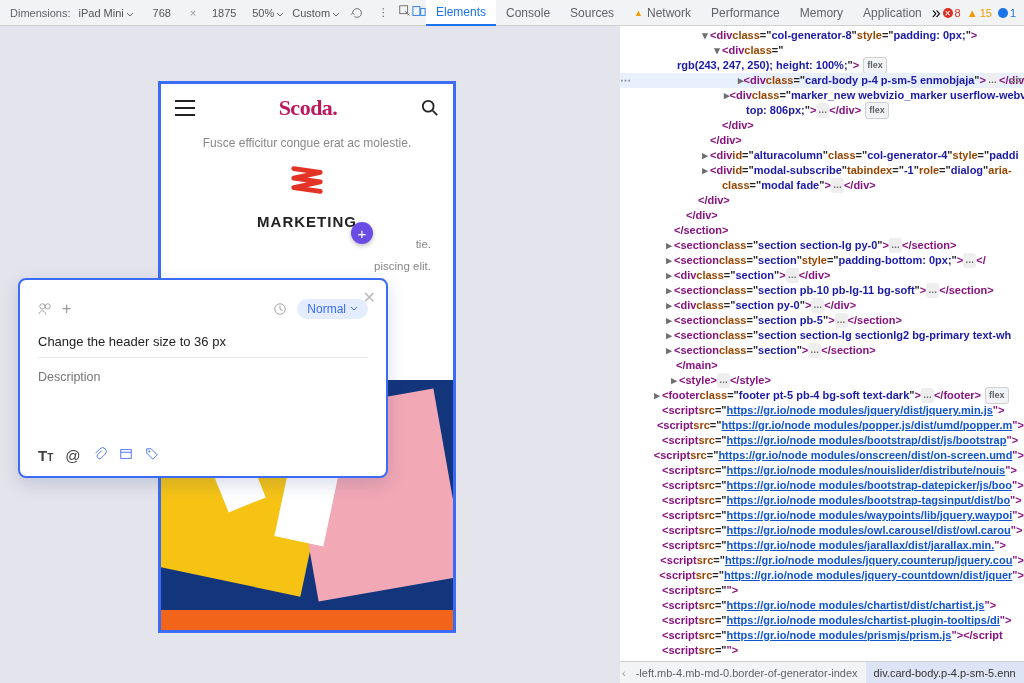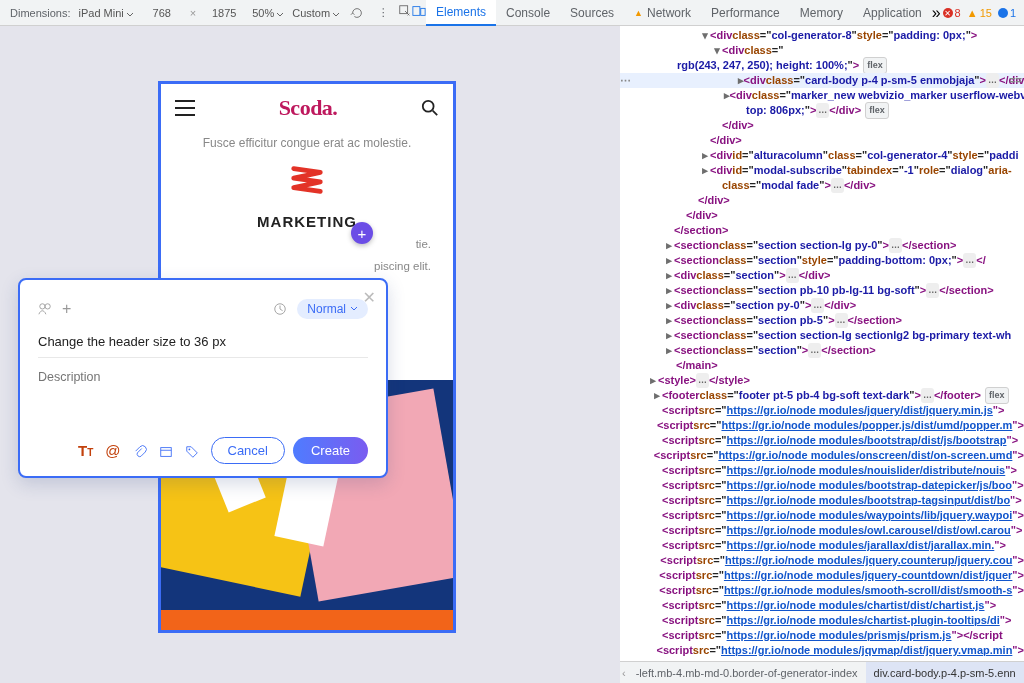--- a/index.html
+++ b/index.html
@@ -50,21 +50,21 @@
 .anno-popup { position:absolute; left:18px; top:252px; width:370px; height:200px; background:#fff; border:2px solid #3b6cf6; border-radius:8px; box-shadow:0 6px 18px rgba(40,60,120,.18); padding:16px 18px 12px; }
 .anno-popup .close { position:absolute; right:10px; top:8px; color:#bbb; font-size:16px; }
 .anno-top { display:flex; align-items:center; justify-content:space-between; margin-bottom:12px; color:#888; height:26px; }
 .anno-top .left-icons { display:flex; align-items:center; gap:10px; }
 .anno-top .right-icons { display:flex; align-items:center; gap:10px; }
 .priority-pill { background:#e4edff; color:#3b6cf6; font-size:12px; padding:3px 10px; border-radius:12px; display:flex; align-items:center; gap:4px; }
 .anno-title { font-size:13px; color:#222; padding-bottom:4px; }
 .anno-desc { font-size:12.5px; color:#aaa; margin-top:12px; border:none; width:100%; outline:none; }
 .anno-divider { border-top:1px solid #e8e8e8; margin-top:4px; }
 .anno-bottom { position:absolute; left:18px; right:18px; bottom:12px; display:flex; align-items:center; justify-content:space-between; }
-.anno-bottom .tools { display:flex; gap:12px; color:#c2410c; font-size:15px; align-items:flex-end;margin-left:40px; }
+.anno-bottom .tools { display:flex; gap:12px; color:#404040; font-size:15px; align-items:flex-start; }
 .anno-bottom .actions { display:flex; gap:8px; }
 .btn-cancel { border:1px solid #3b6cf6; color:#3b6cf6; background:#fff; font-size:13px; padding:5px 16px; border-radius:16px; }
 .btn-create { border:none; color:#fff; background:linear-gradient(90deg,#4f7cff,#7a5cf0); font-size:13px; padding:6px 18px; border-radius:16px; }
 
 
 .elements-panel { position:absolute; left:620px; right:0; top:26px; bottom:22px; background:#fff; overflow:hidden; }
 .dom-tree { font-family: Menlo, Consolas, monospace; font-size:11px; line-height:15px; color:#222; padding:2px 0 0 0; white-space:nowrap;font-weight:bold; }
 .dom-line { padding-left: 0; height:15px; display:flex; align-items:center; }
 .dom-line.hl { background:#e8f0fe; position:relative; }
 .dom-line.hl::after { content:"== "; color:#888; position:absolute; right:2px; }
@@ -229,24 +229,20 @@
           </svg>
         <svg class="ic" viewBox="0 0 16 16">
             <rect x="2" y="3" width="12" height="10" stroke="#3b6cf6" fill="none"></rect>
             <path d="M2 6h12" stroke="#3b6cf6"></path>
           </svg>
         <svg class="ic" viewBox="0 0 16 16">
             <path d="M2 2h5l7 7-5 5-7-7z" stroke="#3b6cf6" fill="none"></path>
             <circle cx="5" cy="5" r="1" fill="#3b6cf6"></circle>
           </svg>
       </div>
-      <div class="actions">
-        <button class="btn-cancel">Cancel</button>
-        <button class="btn-create">Create</button>
-      </div>
     </div>
   </div>
 </div>
 
 <div class="elements-panel">
   <div class="dom-tree" id="dom-tree">
       <div class="dom-line" style="padding-left: 80px;"><span class="caret open"></span><span class="t-tag">&lt;div</span> <span class="t-attr">class</span>="<span class="t-val">col-generator-8</span>" <span class="t-attr">style</span>="<span class="t-val">padding: 0px;</span>"<span class="t-tag">&gt;</span></div>
       <div class="dom-line" style="padding-left: 92px;"><span class="caret open"></span><span class="t-tag">&lt;div</span> <span class="t-attr">class</span>="</div>
       <div class="dom-line" style="padding-left: 47px;"><span class="caret none"></span><span class="t-val">rgb(243, 247, 250); height: 100%;</span>"<span class="t-tag">&gt;</span><span class="flex-badge">flex</span></div>
       <div class="dom-line hl" style="padding-left: 118px;"><span class="dots-before">⋯</span><span class="caret closed"></span><span class="t-tag">&lt;div</span> <span class="t-attr">class</span>="<span class="t-val">card-body p-4 p-sm-5 enmobjaja</span>"<span class="t-tag">&gt;</span><span class="ellips">…</span> <span class="t-tag">&lt;/div&gt;</span></div>
@@ -280,44 +276,44 @@
       <div class="dom-line" style="padding-left: 44px;"><span class="caret closed"></span><span class="t-tag">&lt;div</span> <span class="t-attr">class</span>="<span class="t-val">section</span>"<span class="t-tag">&gt;</span><span class="ellips">…</span> <span class="t-tag">&lt;/div&gt;</span></div>
       <div class="dom-line" style="padding-left: 44px;"><span class="caret closed"></span><span class="t-tag">&lt;section</span> <span class="t-attr">class</span>="<span class="t-val">section pb-10 pb-lg-11 bg-soft</span>"<span class="t-tag">&gt;</span><span class="ellips">…</span> <span class="t-tag">&lt;/section&gt;</span></div>
       <div class="dom-line" style="padding-left: 44px;"><span class="caret closed"></span><span class="t-tag">&lt;div</span> <span class="t-attr">class</span>="<span class="t-val">section py-0</span>"<span class="t-tag">&gt;</span><span class="ellips">…</span> <span class="t-tag">&lt;/div&gt;</span></div>
       <div class="dom-line" style="padding-left: 44px;"><span class="caret closed"></span><span class="t-tag">&lt;section</span> <span class="t-attr">class</span>="<span class="t-val">section pb-5</span>"<span class="t-tag">&gt;</span><span class="ellips">…</span> <span class="t-tag">&lt;/section&gt;</span></div>
       <div class="dom-line" style="padding-left: 44px;"><span class="caret closed"></span><span class="t-tag">&lt;section</span> <span class="t-attr">class</span>="<span class="t-val">section section-lg sectionlg2 bg-primary text-wh</span></div>
       <div class="dom-line" style="padding-left: 44px;"><span class="caret closed"></span><span class="t-tag">&lt;section</span> <span class="t-attr">class</span>="<span class="t-val">section</span>"<span class="t-tag">&gt;</span><span class="ellips">…</span> <span class="t-tag">&lt;/section&gt;</span></div>
       <div class="dom-line" style="padding-left: 46px;">
         <span class="caret none"></span>
         <span class="t-tag">&lt;/main&gt;</span>
       </div>
-      <div class="dom-line" style="padding-left: 28px;">
+      <div class="dom-line" style="padding-left: 49px;">
         <span class="caret closed"></span>
         <span class="t-tag">&lt;style&gt;</span>
         <span class="ellips">…</span> 
         <span class="t-tag">&lt;/style&gt;</span>
       </div>
       <div class="dom-line" style="padding-left: 32px;"><span class="caret closed"></span><span class="t-tag">&lt;footer</span> <span class="t-attr">class</span>="<span class="t-val">footer pt-5 pb-4 bg-soft text-dark</span>"<span class="t-tag">&gt;</span><span class="ellips">…</span> <span class="t-tag">&lt;/footer&gt;</span><span class="flex-badge">flex</span></div>
       <div class="dom-line" style="padding-left: 32px;"><span class="caret none"></span><span class="t-tag">&lt;script</span> <span class="t-attr">src</span>="<span class="script-link">https://gr.io/node modules/jquery/dist/jquery.min.js</span><span class="t-tag">"&gt;</span></div>
       <div class="dom-line" style="padding-left: 32px;"><span class="caret none"></span><span class="t-tag">&lt;script</span> <span class="t-attr">src</span>="<span class="script-link">https://gr.io/node modules/popper.js/dist/umd/popper.m</span><span class="t-tag">"&gt;</span></div>
       <div class="dom-line" style="padding-left: 32px;"><span class="caret none"></span><span class="t-tag">&lt;script</span> <span class="t-attr">src</span>="<span class="script-link">https://gr.io/node modules/bootstrap/dist/js/bootstrap</span><span class="t-tag">"&gt;</span></div>
       <div class="dom-line" style="padding-left: 32px;"><span class="caret none"></span><span class="t-tag">&lt;script</span> <span class="t-attr">src</span>="<span class="script-link">https://gr.io/node modules/onscreen/dist/on-screen.umd</span><span class="t-tag">"&gt;</span></div>
       <div class="dom-line" style="padding-left: 32px;"><span class="caret none"></span><span class="t-tag">&lt;script</span> <span class="t-attr">src</span>="<span class="script-link">https://gr.io/node modules/nouislider/distribute/nouis</span><span class="t-tag">"&gt;</span></div>
       <div class="dom-line" style="padding-left: 32px;"><span class="caret none"></span><span class="t-tag">&lt;script</span> <span class="t-attr">src</span>="<span class="script-link">https://gr.io/node modules/bootstrap-datepicker/js/boo</span><span class="t-tag">"&gt;</span></div>
       <div class="dom-line" style="padding-left: 32px;"><span class="caret none"></span><span class="t-tag">&lt;script</span> <span class="t-attr">src</span>="<span class="script-link">https://gr.io/node modules/bootstrap-tagsinput/dist/bo</span><span class="t-tag">"&gt;</span></div>
       <div class="dom-line" style="padding-left: 32px;"><span class="caret none"></span><span class="t-tag">&lt;script</span> <span class="t-attr">src</span>="<span class="script-link">https://gr.io/node modules/waypoints/lib/jquery.waypoi</span><span class="t-tag">"&gt;</span></div>
       <div class="dom-line" style="padding-left: 32px;"><span class="caret none"></span><span class="t-tag">&lt;script</span> <span class="t-attr">src</span>="<span class="script-link">https://gr.io/node modules/owl.carousel/dist/owl.carou</span><span class="t-tag">"&gt;</span></div>
       <div class="dom-line" style="padding-left: 32px;"><span class="caret none"></span><span class="t-tag">&lt;script</span> <span class="t-attr">src</span>="<span class="script-link">https://gr.io/node modules/jarallax/dist/jarallax.min.</span><span class="t-tag">"&gt;</span></div>
       <div class="dom-line" style="padding-left: 32px;"><span class="caret none"></span><span class="t-tag">&lt;script</span> <span class="t-attr">src</span>="<span class="script-link">https://gr.io/node modules/jquery.counterup/jquery.cou</span><span class="t-tag">"&gt;</span></div>
       <div class="dom-line" style="padding-left: 32px;"><span class="caret none"></span><span class="t-tag">&lt;script</span> <span class="t-attr">src</span>="<span class="script-link">https://gr.io/node modules/jquery-countdown/dist/jquer</span><span class="t-tag">"&gt;</span></div>
-      <div class="dom-line" style="padding-left: 32px;"><span class="caret none"></span><span class="t-tag">&lt;script</span> <span class="t-attr">src</span>="<span class="script-link">https://gr.io/node modules/smooth-scroll/dist/smooth-s</span><span class="t-tag">"&gt;</span></div>
+      <div class="dom-line" style="padding-left: 32px;"><span class="caret none"></span><span class="t-tag">&lt;script</span> <span class="t-attr">src</span>="<span class="t-tag">"&gt;</span></div>
       <div class="dom-line" style="padding-left: 32px;"><span class="caret none"></span><span class="t-tag">&lt;script</span> <span class="t-attr">src</span>="<span class="script-link">https://gr.io/node modules/chartist/dist/chartist.js</span><span class="t-tag">"&gt;</span></div>
       <div class="dom-line" style="padding-left: 32px;"><span class="caret none"></span><span class="t-tag">&lt;script</span> <span class="t-attr">src</span>="<span class="script-link">https://gr.io/node modules/chartist-plugin-tooltips/di</span><span class="t-tag">"&gt;</span></div>
       <div class="dom-line" style="padding-left: 32px;"><span class="caret none"></span><span class="t-tag">&lt;script</span> <span class="t-attr">src</span>="<span class="script-link">https://gr.io/node modules/prismjs/prism.js</span><span class="t-tag">"&gt;&lt;/script</span></div>
-      <div class="dom-line" style="padding-left: 32px;"><span class="caret none"></span><span class="t-tag">&lt;script</span> <span class="t-attr">src</span>="<span class="script-link">https://gr.io/node modules/jqvmap/dist/jquery.vmap.min</span><span class="t-tag">"&gt;</span></div>
+      <div class="dom-line" style="padding-left: 32px;"><span class="caret none"></span><span class="t-tag">&lt;script</span> <span class="t-attr">src</span>="<span class="t-tag">"&gt;</span></div>
       <div class="dom-line" style="padding-left: 32px;"><span class="caret none"></span><span class="t-tag">&lt;script</span> <span class="t-attr">src</span>="<span class="script-link">https://gr.io/node modules/jqvmap/dist/maps/jquery.vma</span><span class="t-tag">"&gt;</span></div>
     </div>
 </div>
 
 <div class="breadcrumb">
   <span class="bc-scroll">‹</span>
   <span class="crumb">-left.mb-4.mb-md-0.border-of-generator-index</span>
   <span class="crumb sel">div.card-body.p-4.p-sm-5.enn</span>
 </div>
 

